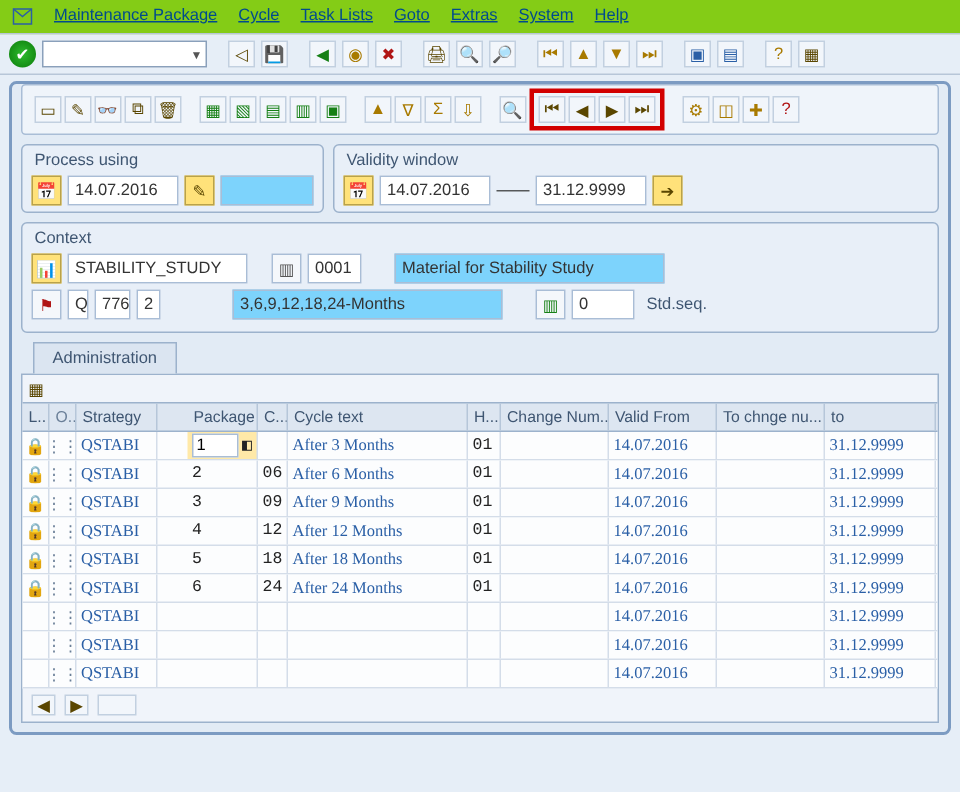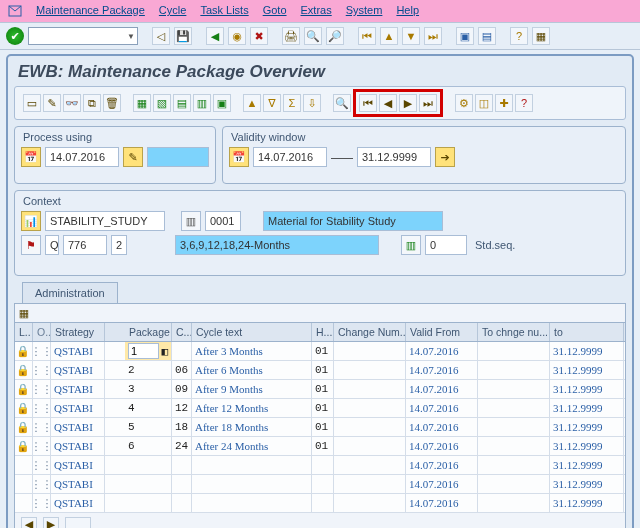--- a/index.html
+++ b/index.html
@@ -1,37 +1,37 @@
 <!DOCTYPE html>
 <html><head>
 <meta charset="utf-8">
 <style>
   * { box-sizing: border-box; margin: 0; padding: 0; }
   body { font-family: Arial, sans-serif; font-size: 11px; background: #e6eef7; width: 640px; height: 528px; overflow: hidden; color: #222; }
-  .menubar { display: flex; gap: 14px; padding: 4px 8px; background: #f9a8d4; border-bottom: 1px solid #b7c6d8; }
+  .menubar { display: flex; gap: 14px; padding: 4px 8px; background: #84cc16; border-bottom: 1px solid #b7c6d8; }
   .menubar .sys-icon { width: 14px; height: 14px; display:inline-block; }
   .menubar-item { color:#004b8d; cursor: pointer; }
   .menubar-item .ul { text-decoration: underline; }
   .topbar { display:flex; align-items:center; gap:4px; padding:4px 6px; background:#e6eef7; border-bottom:1px solid #b7c6d8; }
   .check { width:18px; height:18px; border-radius:50%; background: radial-gradient(#2dbb2d,#0b7a0b); display:flex; align-items:center; justify-content:center; color:#fff; font-size:11px;}
   .combo { width:110px; height:18px; border:1px solid #8aa0bb; background:#fff; display:flex; align-items:center; justify-content:flex-end; padding-right:2px;}
   .combo::after { content:"▼"; font-size:8px; color:#555;}
   .tbtn { width:18px; height:18px; border:1px solid #c2d0e0; background:#f2f6fb; display:flex; align-items:center; justify-content:center; font-size:11px; color:#5a4600; cursor:pointer; }
   .tbtn.sep { border:none; background:transparent; width:6px; }
   .tbtn.y { color:#a87a00; }
   .tbtn.g { color:#168016; }
   .tbtn.r { color:#b01515; }
   .tbtn.b { color:#2a5fa6; }
   .tbtn.p { color:#7a4baf; }
   .page { border:2px solid #7c9bc2; border-radius:5px; margin:4px 6px; background:#e2ebf5; padding:0 0 6px 0; }
   .title { font-size:17px; font-weight:bold; font-style:italic; color:#3c4a5c; padding:6px 10px 4px; }
   .toolbar2 { display:flex; align-items:center; gap:2px; padding:2px 8px; border:1px solid #a9bdd6; margin:0 6px 6px; background:#eff4fa; border-radius:3px; }
   .toolbar2 .gap { width:8px; }
   .redbox { border:3px solid #d20000; padding:2px 3px; display:flex; gap:2px; }
-  .panel { border:1px solid #9cb2cc; border-radius:4px; background:#e8eff8; margin:0 6px 6px; padding:2px 6px 16px; }
+  .panel { border:1px solid #9cb2cc; border-radius:4px; background:#e8eff8; margin:0 6px 6px; padding:2px 6px 4px; }
   .panel-title { color:#3f5672; font-size:11px; margin:2px 0 4px 2px; }
   .row { display:flex; align-items:center; gap:4px; }
   .smallbtn { width:20px; height:20px; border:1px solid #b9a24a; background:#ffe27a; display:flex; align-items:center; justify-content:center; font-size:11px; color:#5a4600; }
   .smallbtn.white { background:#f4f7fb; border-color:#a9bdd6; color:#555;}
   .field { height:20px; border:1px solid #a9bdd6; background:#fff; padding:0 4px; display:flex; align-items:center; font-size:11px; color:#333; }
   .field.gray { background:#7dd3fc; }
   .twopanel { display:flex; gap:6px; margin:0 6px 6px; }
   .twopanel .panel { flex:1; margin:0; }
   .tabs { display:flex; margin:6px 0 0 14px; }
   .tab { padding:4px 12px; border:1px solid #9cb2cc; border-bottom:none; background:#dbe5f1; color:#3f5672; font-size:11px; cursor:pointer; }
@@ -101,21 +101,20 @@
   <span class="tbtn y">⏭</span>
   <span class="tbtn sep"></span>
   <span class="tbtn b">▣</span>
   <span class="tbtn b">▤</span>
   <span class="tbtn sep"></span>
   <span class="tbtn y">?</span>
   <span class="tbtn">▦</span>
 </div>
 
 <div class="page">
-  <div class="title">EWB: Maintenance Package Overview</div>
 
   <div class="toolbar2">
     <span class="tbtn">▭</span>
     <span class="tbtn">✎</span>
     <span class="tbtn">👓</span>
     <span class="tbtn">⧉</span>
     <span class="tbtn">🗑</span>
     <span class="gap"></span>
     <span class="tbtn g">▦</span>
     <span class="tbtn g">▧</span>
@@ -171,24 +170,24 @@
       <span class="field" style="width:120px">STABILITY_STUDY</span>
       <span style="width:8px"></span>
       <span class="smallbtn white">▥</span>
       <span class="field" style="width:36px">0001</span>
       <span style="width:14px"></span>
       <span class="field gray" style="width:180px">Material for Stability Study</span>
     </div>
     <div class="row" style="margin-bottom:4px">
       <span class="smallbtn white" style="color:#b01515">⚑</span>
       <span class="field" style="width:14px">Q</span>
-      <span class="field" style="width:44px">776</span>
+      <span class="field" style="width:24px">776</span>
       <span class="field" style="width:16px">2</span>
       <span style="width:40px"></span>
-      <span class="field gray" style="width:204px">3,6,9,12,18,24-Months</span>
+      <span class="field gray" style="width:180px">3,6,9,12,18,24-Months</span>
       <span style="width:14px"></span>
       <span class="smallbtn white" style="color:#168016">▥</span>
       <span class="field" style="width:42px">0</span>
       <span style="color:#3f5672; margin-left:4px">Std.seq.</span>
     </div>
   </div>
 
   <div class="tabs">
     <div class="tab">Administration</div>
   </div>

